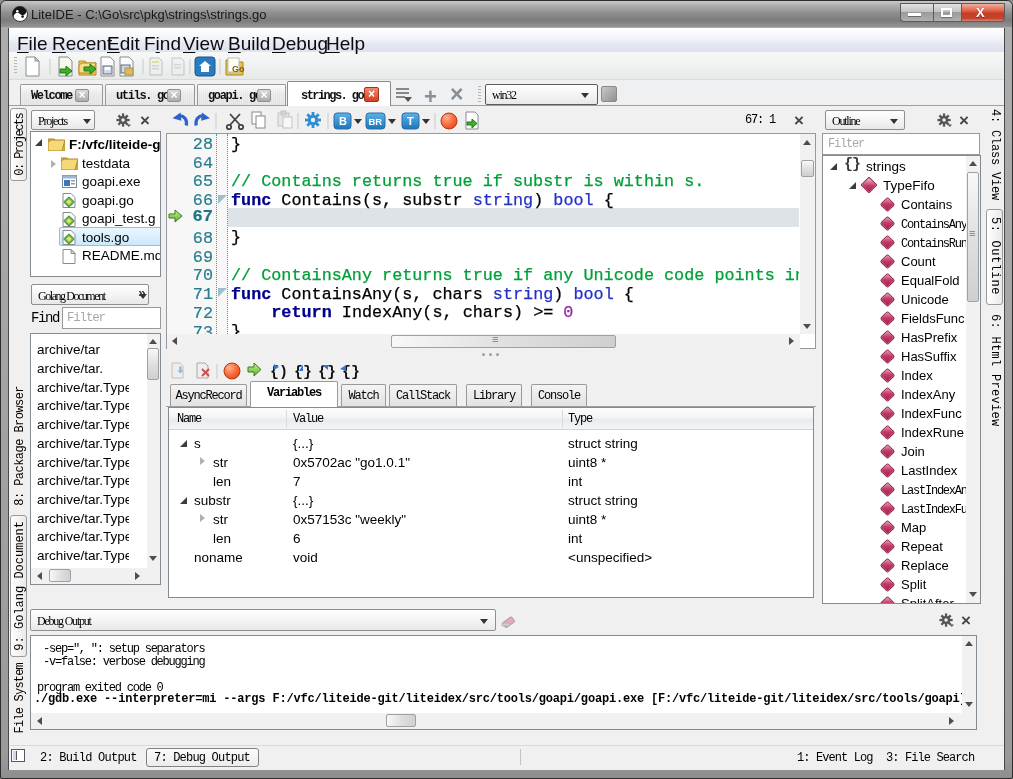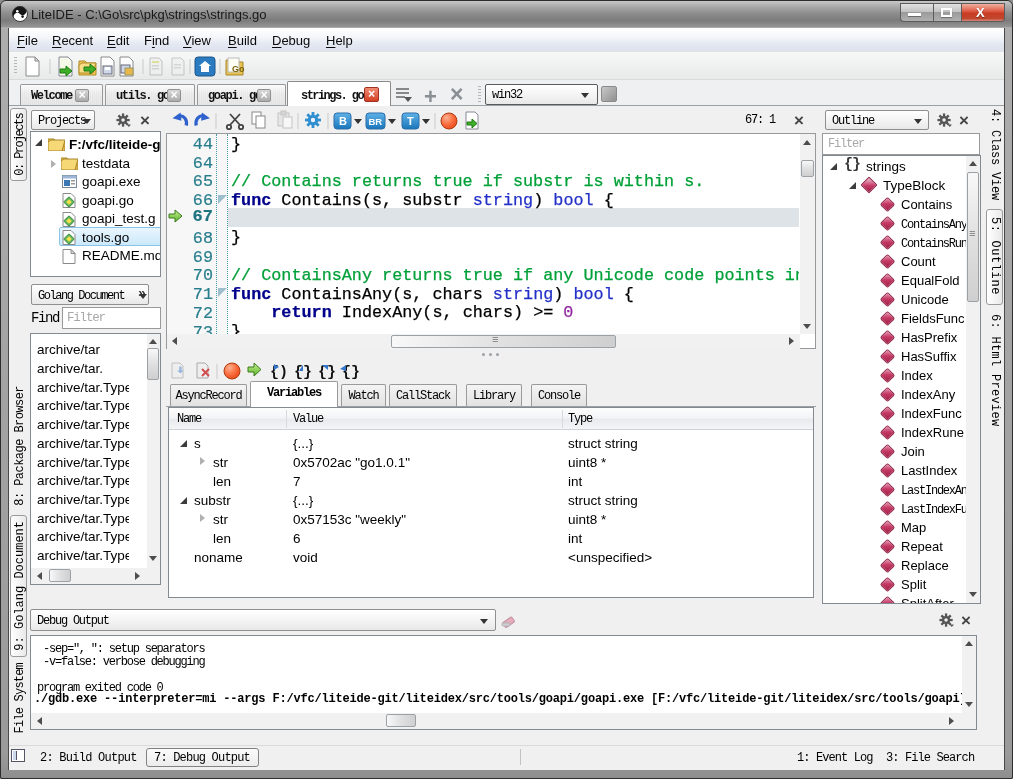--- a/index.html
+++ b/index.html
@@ -17,40 +17,40 @@
   
   .winbtn { top:3px; height:19px; border:1px solid #5c5c5c; background:linear-gradient(180deg,#e2e2e2 0%,#c3c3c3 45%,#9b9b9b 50%,#b0b0b0 100%); }
   #btn-min { left:900px; width:33px; border-radius:0 0 0 4px; border-right:none; }
   #btn-max { left:933px; width:29px; }
   #btn-close { left:962px; width:43px; border-left:none; border-radius:0 0 4px 0;
     background:linear-gradient(180deg,#f0b0a0 0%,#e0614a 40%,#c83c22 55%,#c0472e 85%,#d8887c 100%); }
   
   #client { left:8px; top:28px; width:997px; height:742px; background:#f0f0f0; border-left:1px solid #494949; border-right:1px solid #494949; }
   #menubar { left:9px; top:28px; width:995px; height:24px;
     background:linear-gradient(180deg,#ffffff 0%,#f4f6fa 40%,#e4e8f2 70%,#dde2ee 100%); border-bottom:1px solid #e3e3e3; }
-  .menu { position:absolute; top:33px; font-size:13px; color:#0a0a0a; }
+  .menu { position:absolute; top:33px; font-size:19px; color:#0a0a0a; }
   .menu u { text-decoration-thickness:1px; text-underline-offset:2px; }
   #toolbar { left:9px; top:52px; width:995px; height:28px;
     background:linear-gradient(180deg,#f7f8f8 0%,#eef0f0 60%,#e8eaea 100%); border-bottom:1px solid #dadada; }
   #tabbar { left:9px; top:80px; width:995px; height:26px; background:#eef0f1; }
   #tabline { left:9px; top:105px; width:995px; height:1px; background:#9aa0a4; }
   
   .dtab { position:absolute; top:84px; height:21px; border:1px solid #989898; border-bottom:none;
     background:linear-gradient(180deg,rgba(252,252,252,.95),rgba(240,240,240,.4) 45%,rgba(228,228,228,.6)),repeating-linear-gradient(90deg,#ececec 0px 1px,#e0e0e0 1px 2px);
     font-family:"Liberation Mono",monospace; font-size:12px; color:#111; border-radius:2px 2px 0 0; }
   .dtab .lbl { position:absolute; left:10px; top:4px; font-weight:bold; letter-spacing:-1.35px; }
   .dtab-active { top:81px; height:25px; background:#ffffff; border-color:#8a8a8a; z-index:5; }
   .closebox { position:absolute; top:4px; width:14px; height:13px; border:1px solid #909090; border-radius:2px;
     background:linear-gradient(180deg,#d8d8d8,#ababab); color:#ffffff; font-weight:bold; font-size:12px; text-align:center; line-height:13px; }
   .closebox.red { background:linear-gradient(180deg,#ef8a70,#d44024); border-color:#a03020; }
   
   .panel { position:absolute; background:#ffffff; border:1px solid #848a92; }
   .combo { position:absolute; background:linear-gradient(180deg,#ffffff,#f2f2f2 60%,#e8e8e8); border:1px solid #8f8f8f; border-radius:2px;
     font-family:"Liberation Mono",monospace; font-size:12px; color:#000; }
-  .combo .ct { position:absolute; left:6px; top:3px; white-space:nowrap; letter-spacing:-1.22px; }
+  .combo .ct { position:absolute; left:6px; top:3px; white-space:nowrap; letter-spacing:-1.22px;font-family:Liberation Serif, serif; }
   .darr { position:absolute; width:0; height:0; border-left:4px solid transparent; border-right:4px solid transparent; border-top:5px solid #333; }
   .xicon { position:absolute; color:#444; font-size:17px; font-weight:bold; font-family:"Liberation Sans",sans-serif; }
   
   .vtext { position:absolute; font-family:"Liberation Mono",monospace; font-size:12px; color:#000; white-space:nowrap; }
   .vleft { writing-mode:vertical-rl; transform:rotate(180deg); }
   .vright { writing-mode:vertical-rl; }
   .vtab { position:absolute; border:1px solid #9a9a9a; border-radius:3px; background:linear-gradient(90deg,#ffffff,#e9e9e9); }
   
   .sb { position:absolute; background:#f1f1f1; }
   .sb-thumb { position:absolute; background:linear-gradient(180deg,#f8f8f8,#e0e0e0 50%,#cfcfcf); border:1px solid #9ca1a6; border-radius:2px; }
@@ -420,21 +420,21 @@
     </defs>
   </svg>
 
 <svg class="icon" style="left:218px;top:195px" width="9" height="9" viewBox="0 0 9 9">
     <path d="M0 0 h9 l-9 9 z" fill="#9fbecd"></path>
   </svg>
 <svg class="icon" style="left:218px;top:288px" width="9" height="9" viewBox="0 0 9 9">
     <path d="M0 0 h9 l-9 9 z" fill="#9fbecd"></path>
   </svg>
 
-<div class="lnum" style="left:167px;top:135px">44</div>
+<div class="lnum" style="left:167px;top:135px">28</div>
 <div class="lnum" style="left:167px;top:153.7px">64</div>
 <div class="lnum" style="left:167px;top:172.4px">65</div>
 <div class="lnum" style="left:167px;top:191.2px">66</div>
 <div class="lnum" style="left:167px;top:207px;font-size:17px;font-weight:bold;color:#1f7482">67</div>
 <div class="lnum" style="left:167px;top:228.7px">68</div>
 <div class="lnum" style="left:167px;top:247.5px">69</div>
 <div class="lnum" style="left:167px;top:266.2px">70</div>
 <div class="lnum" style="left:167px;top:285px">71</div>
 <div class="lnum" style="left:167px;top:303.7px">72</div>
 <div class="lnum" style="left:167px;top:322.5px">73</div>
@@ -542,21 +542,21 @@
   <div class="titem" style="left:124px;top:142px">void</div>
   <div class="titem" style="left:399px;top:28px">struct string</div>
   <div class="titem" style="left:399px;top:47px">uint8 *</div>
   <div class="titem" style="left:399px;top:66px">int</div>
   <div class="titem" style="left:399px;top:85px">struct string</div>
   <div class="titem" style="left:399px;top:104px">uint8 *</div>
   <div class="titem" style="left:399px;top:123px">int</div>
   <div class="titem" style="left:399px;top:142px">&lt;unspecified&gt;</div>
 </div>
 
-<div class="combo" style="left:825px;top:110px;width:104px;height:20px">
+<div class="combo" style="left:825px;top:110px;width:80px;height:20px">
     <span class="ct">Outline</span>
     <span class="darr" style="right:6px;top:8px"></span>
   </div>
 <svg class="icon gearsvg" style="left:937px;top:113px" width="15" height="15" viewBox="0 0 17 17">
     <g fill="#555">
       <circle cx="8" cy="8" r="4.6"></circle>
       <g stroke="#555" stroke-width="2.6">
         <line x1="8" y1="0.5" x2="8" y2="15.5"></line>
         <line x1="0.5" y1="8" x2="15.5" y2="8"></line>
         <line x1="2.7" y1="2.7" x2="13.3" y2="13.3"></line>
@@ -569,21 +569,21 @@
 <div class="xicon" style="left:959px;top:111px">×</div>
 <div class="abs" style="left:822px;top:133px;width:158px;height:22px;background:#fff;border:1px solid #999"></div>
 <div class="abs mono" style="left:828px;top:137px;font-size:12px;letter-spacing:-1.22px;color:#a8a8a8">Filter</div>
 <div class="panel" style="left:822px;top:155px;width:159px;height:449px;overflow:hidden" id="outline">
   <div style="position:absolute;left:0;top:0;width:143px;height:447px;overflow:hidden">
     <div class="exp-open" style="left:7px;top:7px"></div>
     <div class="abs mono" style="left:21px;top:0px;font-size:15px;font-weight:bold;color:#3a3a3a;letter-spacing:-1px">{}</div>
     <div class="titem" style="left:43px;top:3px">strings</div>
     <div class="exp-open" style="left:26px;top:26px"></div>
     <div class="abs" style="left:40px;top:23px;width:12px;height:12px;transform:rotate(45deg);border:1.5px solid #8c1d42;background:linear-gradient(135deg,#f0c4d4 0%,#c53a66 55%,#a02045 100%);border-radius:1px"></div>
-    <div class="titem" style="left:60px;top:22px">TypeBlock</div>
+    <div class="titem" style="left:60px;top:22px">TypeFifo</div>
     <div class="odia" style="top:43px"></div>
       <div class="oitem" style="top:41px">Contains</div>
     <div class="odia" style="top:62px"></div>
       <div class="oitem mono" style="top:62px;font-size:12px;letter-spacing:-1.22px">ContainsAny</div>
     <div class="odia" style="top:81px"></div>
       <div class="oitem mono" style="top:81px;font-size:12px;letter-spacing:-1.22px">ContainsRune</div>
     <div class="odia" style="top:100px"></div>
       <div class="oitem" style="top:98px">Count</div>
     <div class="odia" style="top:119px"></div>
       <div class="oitem" style="top:117px">EqualFold</div>

